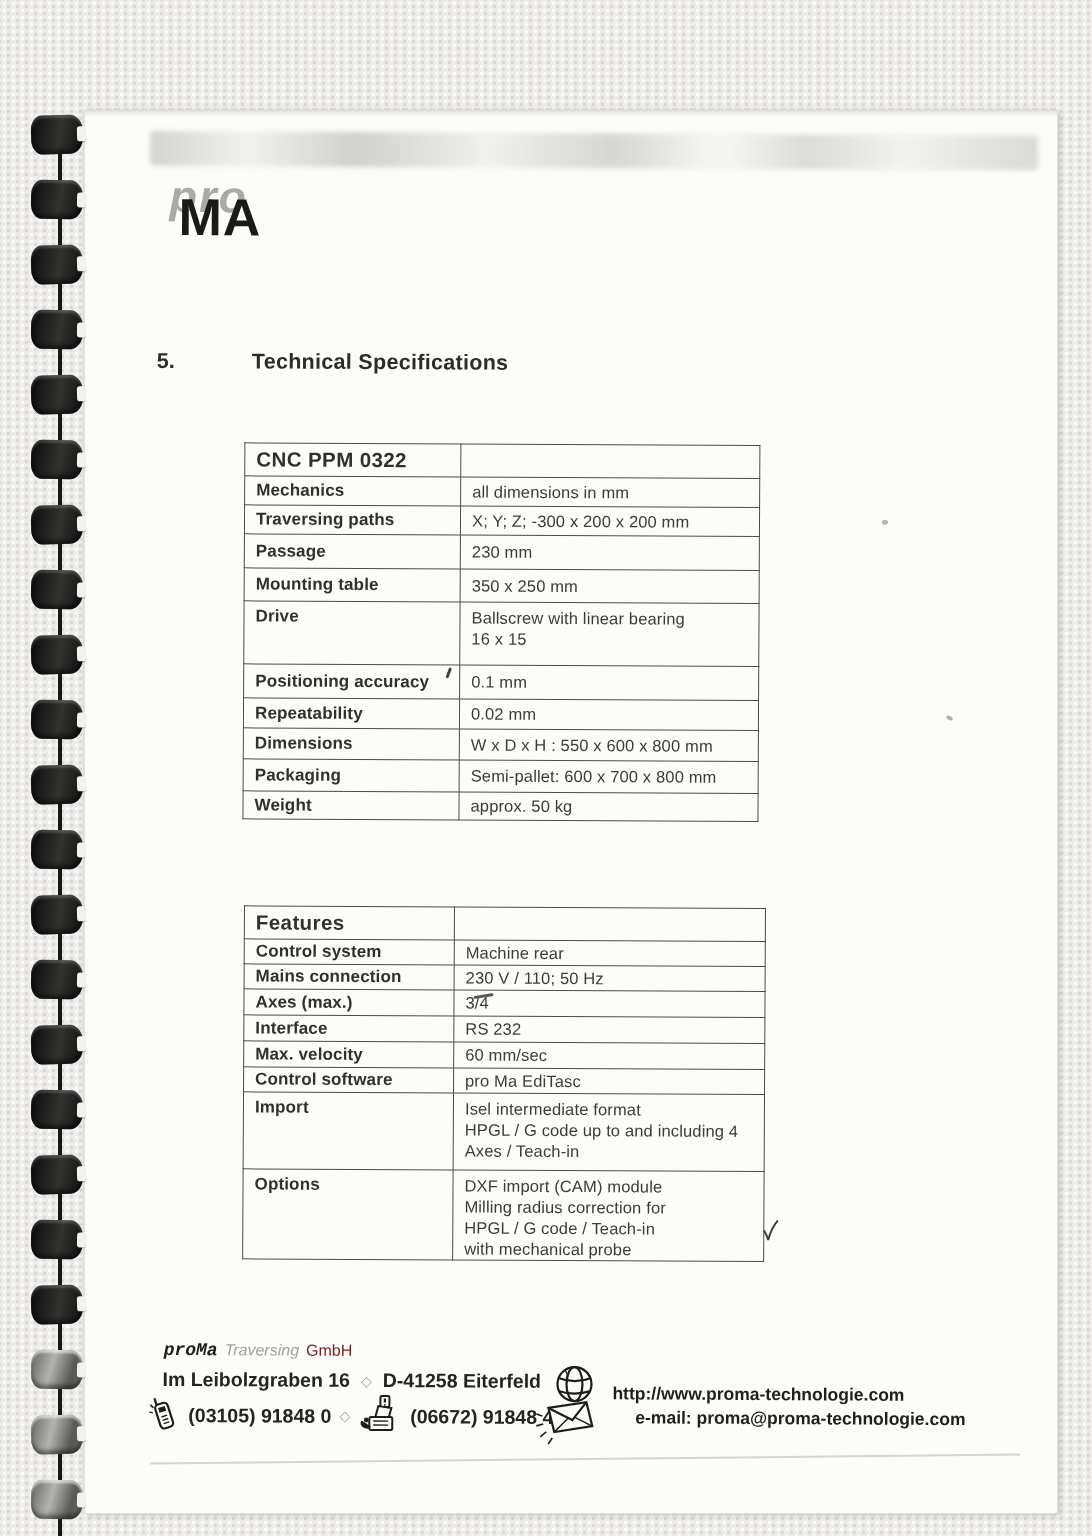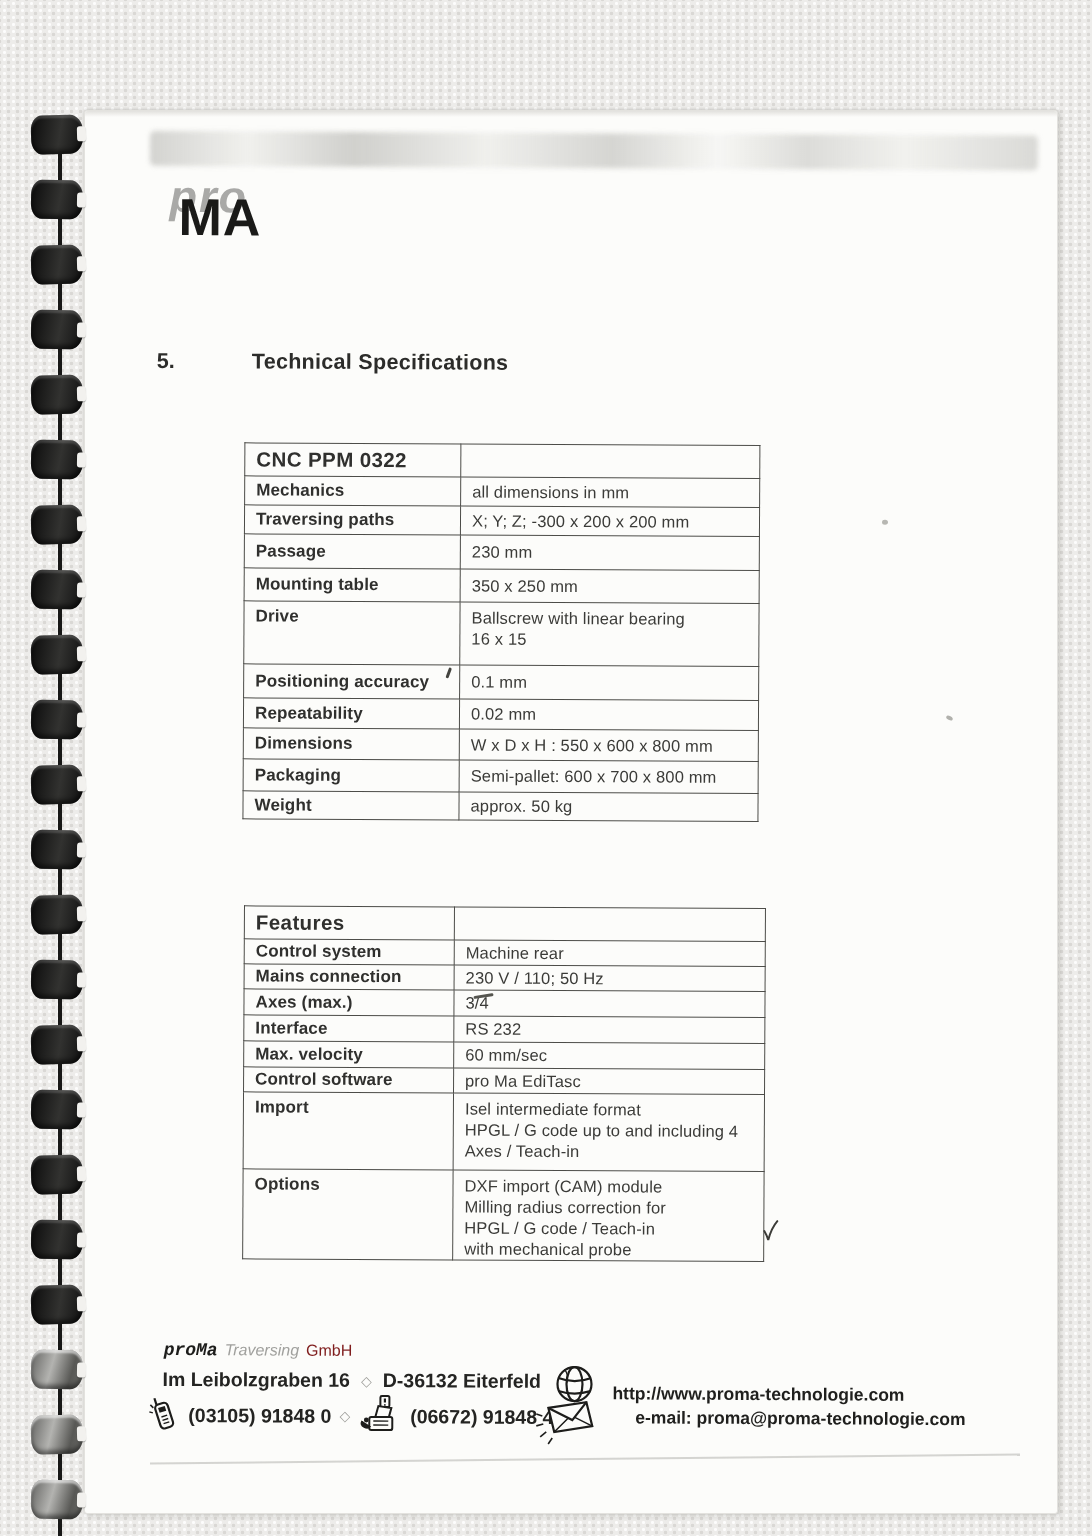--- a/index.html
+++ b/index.html
@@ -245,21 +245,21 @@
 
     <div class="f-line f-company">
       <span class="nm">proMa</span>
       <span class="mid">Traversing</span>
       <span class="suf">GmbH</span>
     </div>
 
     <div class="f-line f-address">
       <span>Im Leibolzgraben 16</span>
       <span class="diamond">◇</span>
-      <span>D-36132 Eiterfeld</span>
+      <span>D-41258 Eiterfeld</span>
     </div>
 
     <div class="f-line f-phone">
       <span>
         <svg width="32" height="40" viewBox="0 0 32 40">
           <g transform="rotate(-18 16 20)" fill="none" stroke="#1d1d1b" stroke-width="2.2">
             <line x1="11" y1="3" x2="11" y2="10"></line>
             <rect x="8.5" y="10" width="13" height="25" rx="4" fill="#fcfcfa"></rect>
             <rect x="11.5" y="13.5" width="7" height="5" fill="#1d1d1b" stroke="none"></rect>
             <line x1="12" y1="23" x2="18" y2="23" stroke-width="1.4"></line>

